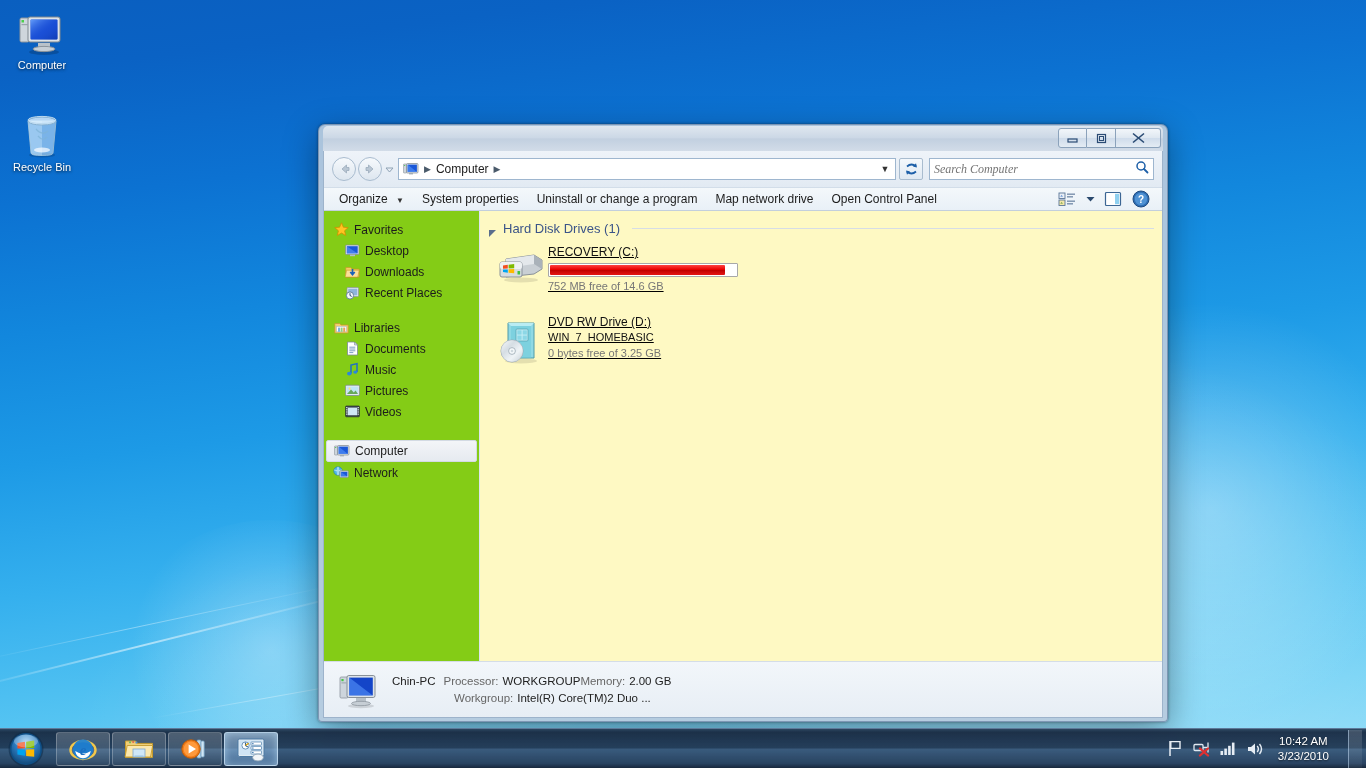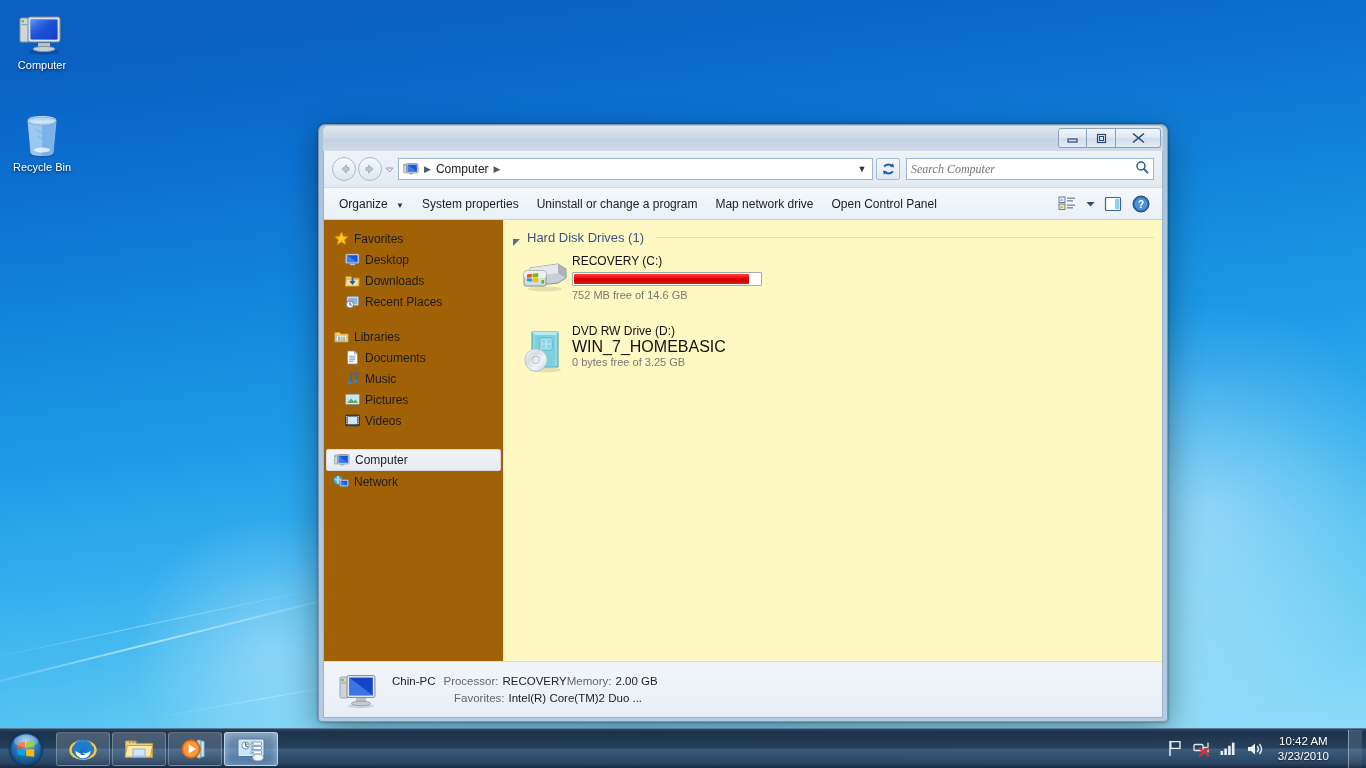--- a/index.html
+++ b/index.html
@@ -92,46 +92,46 @@
   .crumb { padding: 0 3px; font-size: 12px; color: #222; }
   .crumb-sep { color: #4a5a6a; font-size: 9px; padding: 0 2px; }
   .addr-drop { margin-left: auto; width: 16px; text-align: center; color: #333; font-size: 9px; }
   #refreshbtn {
     width: 24px; height: 22px; margin-left: 3px;
     background: linear-gradient(to bottom, #f4f8fc, #e0e9f2);
     border: 1px solid #a9bccf; border-radius: 2px;
     display: flex; align-items: center; justify-content: center;
   }
   #searchbox {
-    width: 248px; height: 22px; margin-left: 6px;
+    width: 225px; height: 22px; margin-left: 6px;
     background: #fff; border: 1px solid #9eb6cf;
     display: flex; align-items: center; padding: 0 4px;
   }
   #searchbox input {
     flex: 1; border: none; outline: none; font-size: 12px;
     font-family: "Liberation Serif", serif; font-style: italic; color: #8a8a8a;
     background: transparent;
   }
 
   
   #toolbar {
-    height: 33px; display: flex; align-items: center;
+    height: 24px; display: flex; align-items: center;
     background: linear-gradient(to bottom, #f4f8fb 0%, #e9f0f7 100%);
     border-top: 1px solid #d2dde9; border-bottom: 1px solid #c3cfdd;
     padding: 0 6px; font-size: 12px; color: #1c1c1c;
   }
   .tb-item { padding: 4px 9px; white-space: nowrap; border-radius: 2px; }
   .tb-caret { font-size: 8px; margin-left: 5px; color: #333; }
   .tb-right { margin-left: auto; display: flex; align-items: center; gap: 2px; padding-right: 2px; }
   .tb-icon { width: 26px; height: 22px; display: flex; align-items: center; justify-content: center; }
 
   
   #main { flex: 1; display: flex; min-height: 0; }
   #navpane {
-    width: 180px; background: #a16207; border-right: 1px solid #dce4ec;
+    width: 156px; background: #84cc16; border-right: 1px solid #dce4ec;
     padding: 8px 0 0 0; overflow: hidden;
   }
   .nav-group { margin-bottom: 8px; }
   .nav-row {
     display: flex; align-items: center; gap: 5px;
     height: 21px; padding-left: 20px; font-size: 12px; color: #1c1c1c;
   }
   .nav-row.head { padding-left: 9px; font-weight: normal; }
   .nav-row.sel {
     background: linear-gradient(to bottom, #f3f5f8, #e6eaf0);
@@ -140,23 +140,23 @@
   }
   .nav-ico { width: 16px; height: 16px; flex: 0 0 16px; display: flex; align-items: center; justify-content: center; }
 
   #content { flex: 1; background: #fef9c3; padding: 10px 8px 0 8px; overflow: hidden; }
   .group-head { display: flex; align-items: center; gap: 6px; margin-bottom: 6px; }
   .tri { width: 9px; height: 9px; flex: 0 0 9px; }
   .group-title { font-size: 13px; color: #3b5488; white-space: nowrap; }
   .group-line { flex: 1; height: 1px; background: #d6dde6; margin-left: 6px; }
   .drive-row { display: flex; align-items: flex-start; padding: 2px 0 14px 6px; }
   .drive-ico { width: 54px; flex: 0 0 54px; display: flex; align-items: center; justify-content: center; padding-top: 6px; }
-  .drive-info { padding-top: 1px; }
+  .drive-info { padding-top: 1px; text-decoration: underline; }
   .drive-name { font-size: 12px; color: #111; line-height: 15px; }
-  .drive-sub { font-size: 16px; color: #111; line-height: 15px; }
+  .drive-sub { font-size: 11px; color: #111; line-height: 15px; }
   .drive-free { font-size: 11px; color: #777; line-height: 15px; margin-top: 1px; }
   .bar {
     width: 190px; height: 14px; background: #fff;
     border: 1px solid #a8a8a8; border-radius: 1px; margin: 3px 0 2px 0;
     padding: 1px; overflow: hidden;
   }
   .bar-fill {
     height: 100%; border-radius: 1px;
     background: linear-gradient(to bottom, #ff4242 0%, #e80000 46%, #c00000 54%, #e51515 100%);
   }
@@ -622,26 +622,26 @@
             <ellipse cx="22" cy="32.5" rx="9.5" ry="2.2" fill="#c6ced5" stroke="#8d969e" stroke-width=".8"></ellipse>
             <rect x="8" y="4.5" width="28" height="22" rx="1.8" fill="#dde3e8" stroke="#7e878e" stroke-width=".9"></rect>
             <rect x="10.2" y="6.6" width="23.6" height="17.8" fill="#1445c8"></rect>
             <path d="M10.2 6.6 L33.8 24.4 L10.2 24.4 Z" fill="#5b9bff" opacity=".55"></path>
           </svg>
         </div>
         <div class="st-lines">
           <div class="st-line">
             <span class="st-pc">Chin-PC</span>
             <span class="st-key">Processor:</span>
-            <span class="st-val">RECOVERY</span>
+            <span class="st-val">WORKGROUP</span>
             <span class="st-key st-mem">Memory:</span>
             <span class="st-val">2.00 GB</span>
           </div>
           <div class="st-line st-l2">
-            <span class="st-key">Favorites:</span>
+            <span class="st-key">Workgroup:</span>
             <span class="st-val">Intel(R) Core(TM)2 Duo ...</span>
           </div>
         </div>
       </div>
 
     </div>
   </div>
 
   <div id="taskbar">
 

